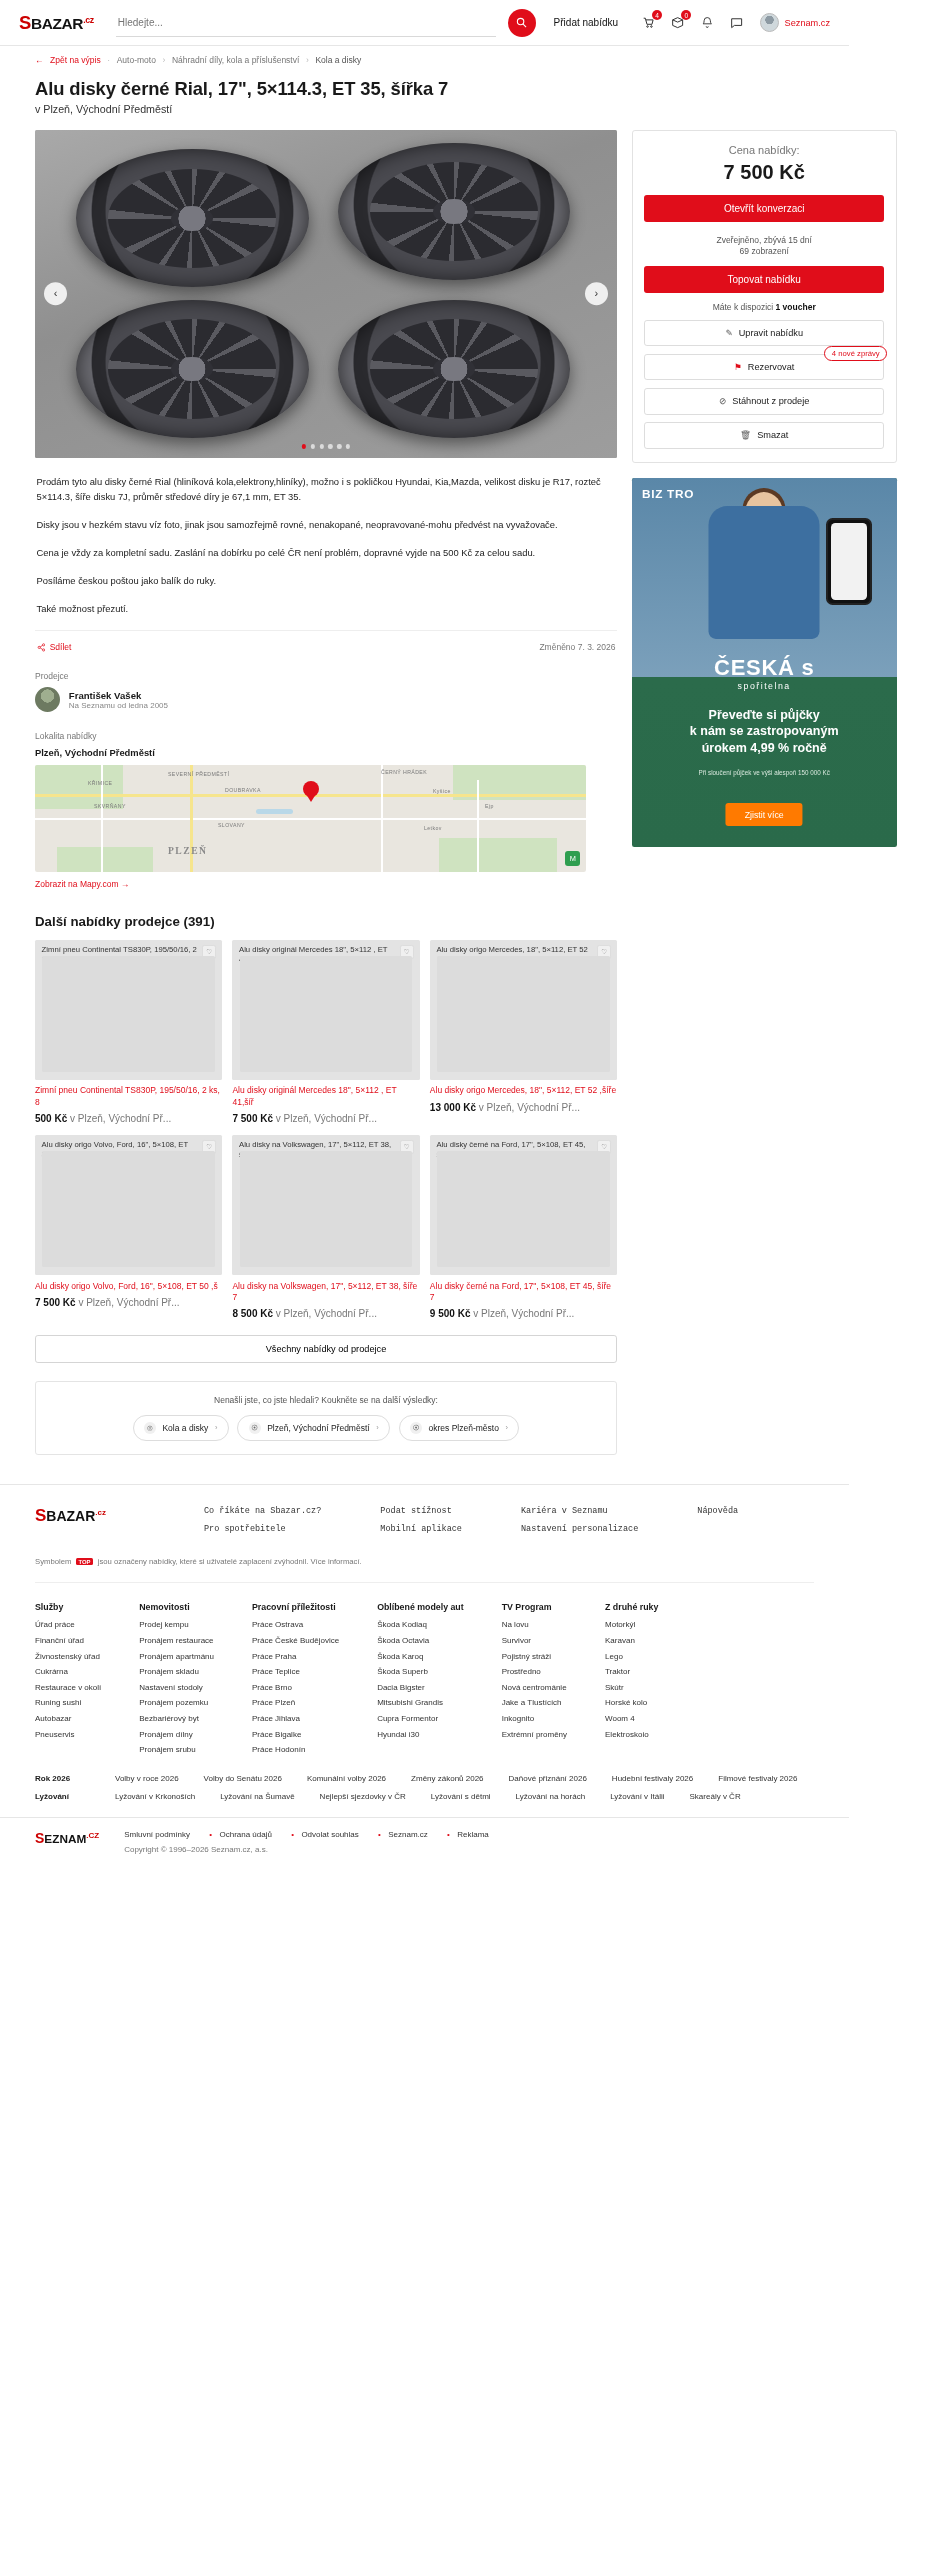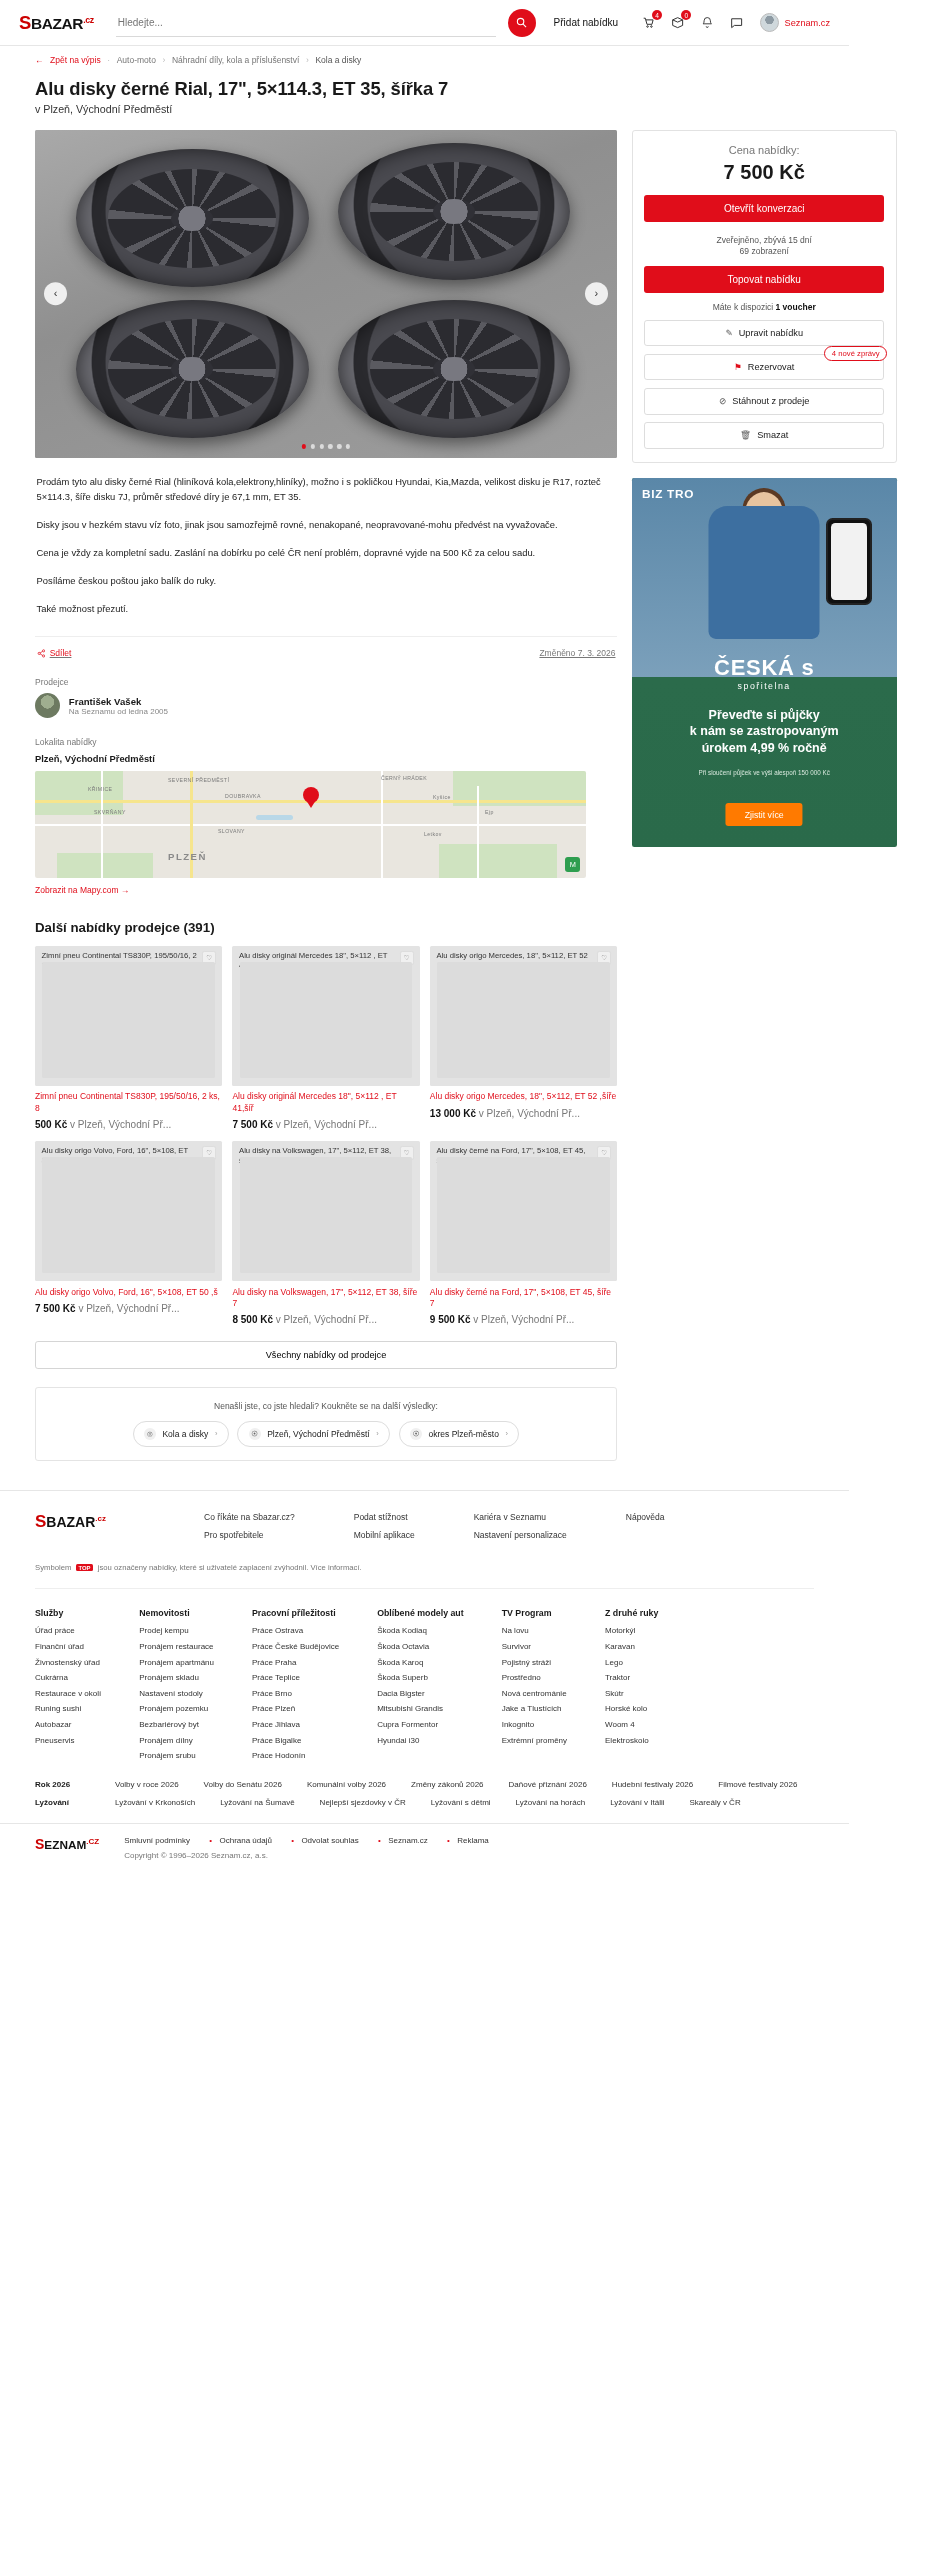--- a/index.html
+++ b/index.html
@@ -94,21 +94,21 @@
   }
   .gal-nav.prev { left:8.8px; } .gal-nav.next { right:8.8px; }
   .dots { position:absolute; bottom:8.8px; left:50%; transform:translateX(-50%); display:flex; gap:4.4px; }
   .dot { width:4.4px;height:4.4px;border-radius:50%;background:rgba(255,255,255,.65); }
   .dot.active { background:#e00d1a; }
 
   
   .desc { padding:16px 1.5px 0; font-size:9.4px; line-height:1.65; color:#222; max-width:568px;}
   .desc p { margin:0 0 12.5px; }
   .meta-row { display:flex; justify-content:space-between; align-items:flex-end; padding:11.8px 1.5px 0;
-    border-top:0.7px solid #eee; margin-top:19px; font-size:8.5px; color:#777;text-decoration:underline;}
+    border-top:0.7px solid #eee; margin-top:13px; font-size:8.5px; color:#777;}
   .share { color:#e00d1a; display:flex; align-items:center; gap:4.4px; cursor:pointer; }
 
   
   .sect-label { font-size:8.5px; color:#777; margin:19px 0 5.9px; }
   .seller { display:flex; align-items:center; gap:8.8px; }
   .seller-av { width:25px;height:25px;border-radius:50%;background:#6d7a61;
     background-image:radial-gradient(circle at 50% 36%, #9fae8f 0 32%, transparent 33%); }
   .seller-name { font-size:9.6px; font-weight:bold; }
   .seller-since { font-size:8px; color:#888; }
 
@@ -203,21 +203,21 @@
     background:#ff7a00; color:#fff; border:0; border-radius:2.9px; padding:6.6px 19px; font-size:8.8px; cursor:pointer;
     font-family:"Liberation Sans", sans-serif;}
 
   
   .footer { margin-top:29.5px; border-top:0.7px solid #e6e6e6; background:#fff; padding:20.6px 35px 0; }
   .f-top { display:flex; gap:44px; }
   .f-logo { font-weight:bold; font-size:14px; color:#111; width:125px;}
   .f-logo .s { color:#cc0000; font-size:17px; }
   .f-logo .cz { color:#cc0000; font-size:8px; vertical-align:super; }
   .f-cols { display:flex; gap:59px; font-size:8.5px; }
-  .f-cols a { display:block; color:#333; text-decoration:none; margin-bottom:8px; }
+  .f-cols a { display:block; color:#333; text-decoration:none; margin-bottom:8px;font-family:Liberation Mono, monospace; }
   .f-note { font-size:7.7px; color:#777; margin:14.7px 0 0; padding-bottom:16px; border-bottom:0.7px solid #eee;}
   .f-note .topbadge { background:#e00d1a; color:#fff; border-radius:1.5px; font-size:5.9px; padding:0.7px 2.9px; margin:0 2.2px; font-weight:bold;}
 
   .links-block { padding:19px 35px 0; }
   .links-head { display:flex; gap:38px; font-size:8.5px; }
   .links-col { }
   .links-col h4 { font-size:8.8px; margin:0 0 8.8px; font-weight:bold; }
   .links-col a { display:block; color:#333; text-decoration:none; margin-bottom:6.6px; font-size:8px;}
   .rowlinks { padding:13.3px 35px 0; font-size:8px; }
   .rowlinks .rl { display:flex; gap:25px; margin-bottom:8.8px; align-items:center;}
@@ -386,21 +386,21 @@
         <div class="road" style="left:442px;top:14.7px;width:1.5px;height:92px;"></div>
         <span class="lbl" style="left:53px;top:14.7px;">KŘIMICE</span>
         <span class="lbl" style="left:133px;top:5.9px;">SEVERNÍ PŘEDMĚSTÍ</span>
         <span class="lbl" style="left:346px;top:4.4px;">ČERNÝ HRÁDEK</span>
         <span class="lbl" style="left:190px;top:22px;">DOUBRAVKA</span>
         <span class="lbl" style="left:398px;top:23.6px;">Kyšice</span>
         <span class="lbl" style="left:59px;top:38px;">SKVRŇANY</span>
         <span class="lbl" style="left:450px;top:38px;">Ejp</span>
         <span class="lbl" style="left:183px;top:57px;">SLOVANY</span>
         <span class="lbl" style="left:389px;top:60px;">Letkov</span>
-        <span class="lbl big" style="left:133px;top:80px;">PLZEŇ</span>
+        <span class="lbl big" style="left:133px;top:80px;font-family:Liberation Serif, serif;">PLZEŇ</span>
         <div class="pin">
             <div class="head"></div>
             <div class="tip"></div>
           </div>
         <div class="map-btn">M</div>
       </div>
       <div class="map-link">Zobrazit na Mapy.com →</div>
 
       
       <div class="more-wrap">

